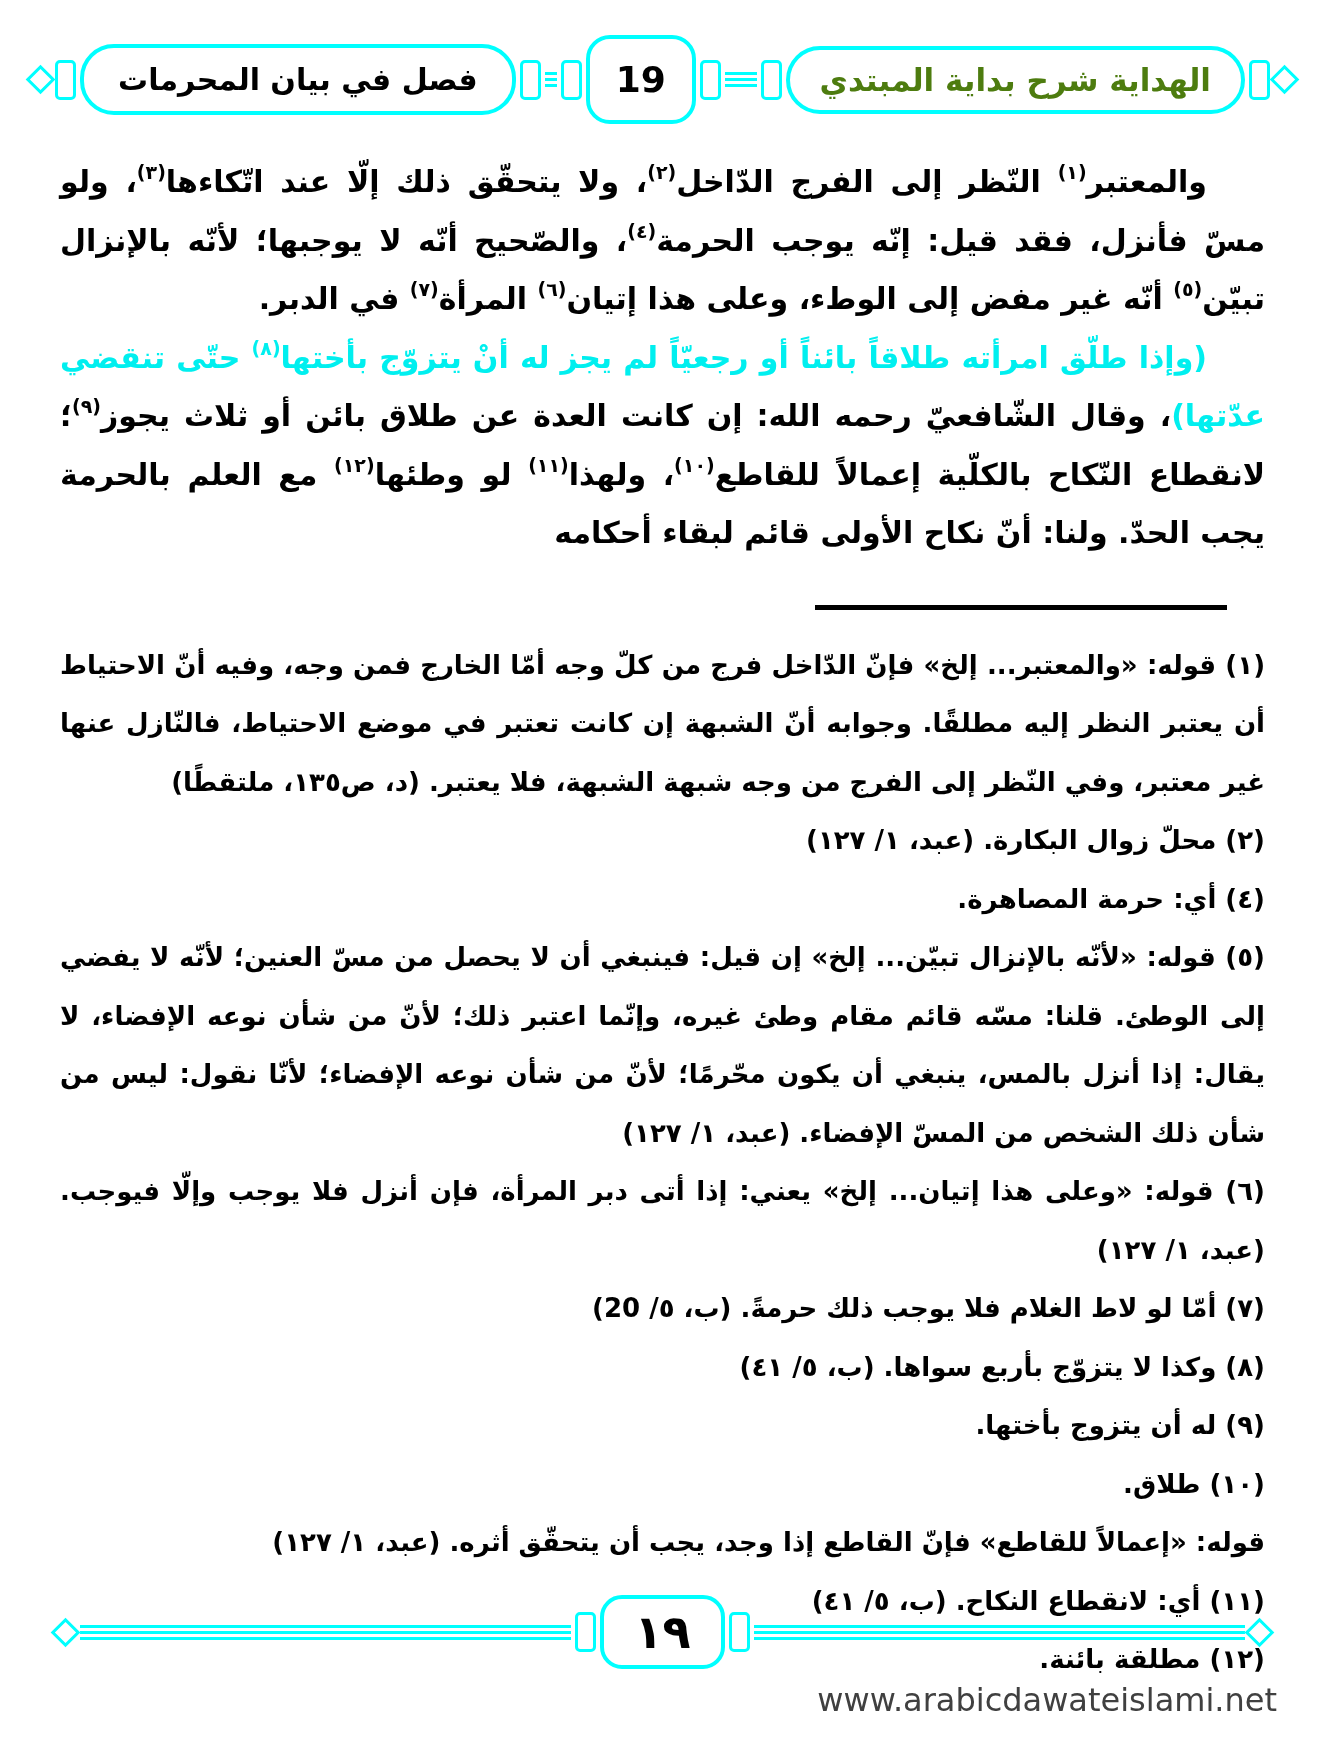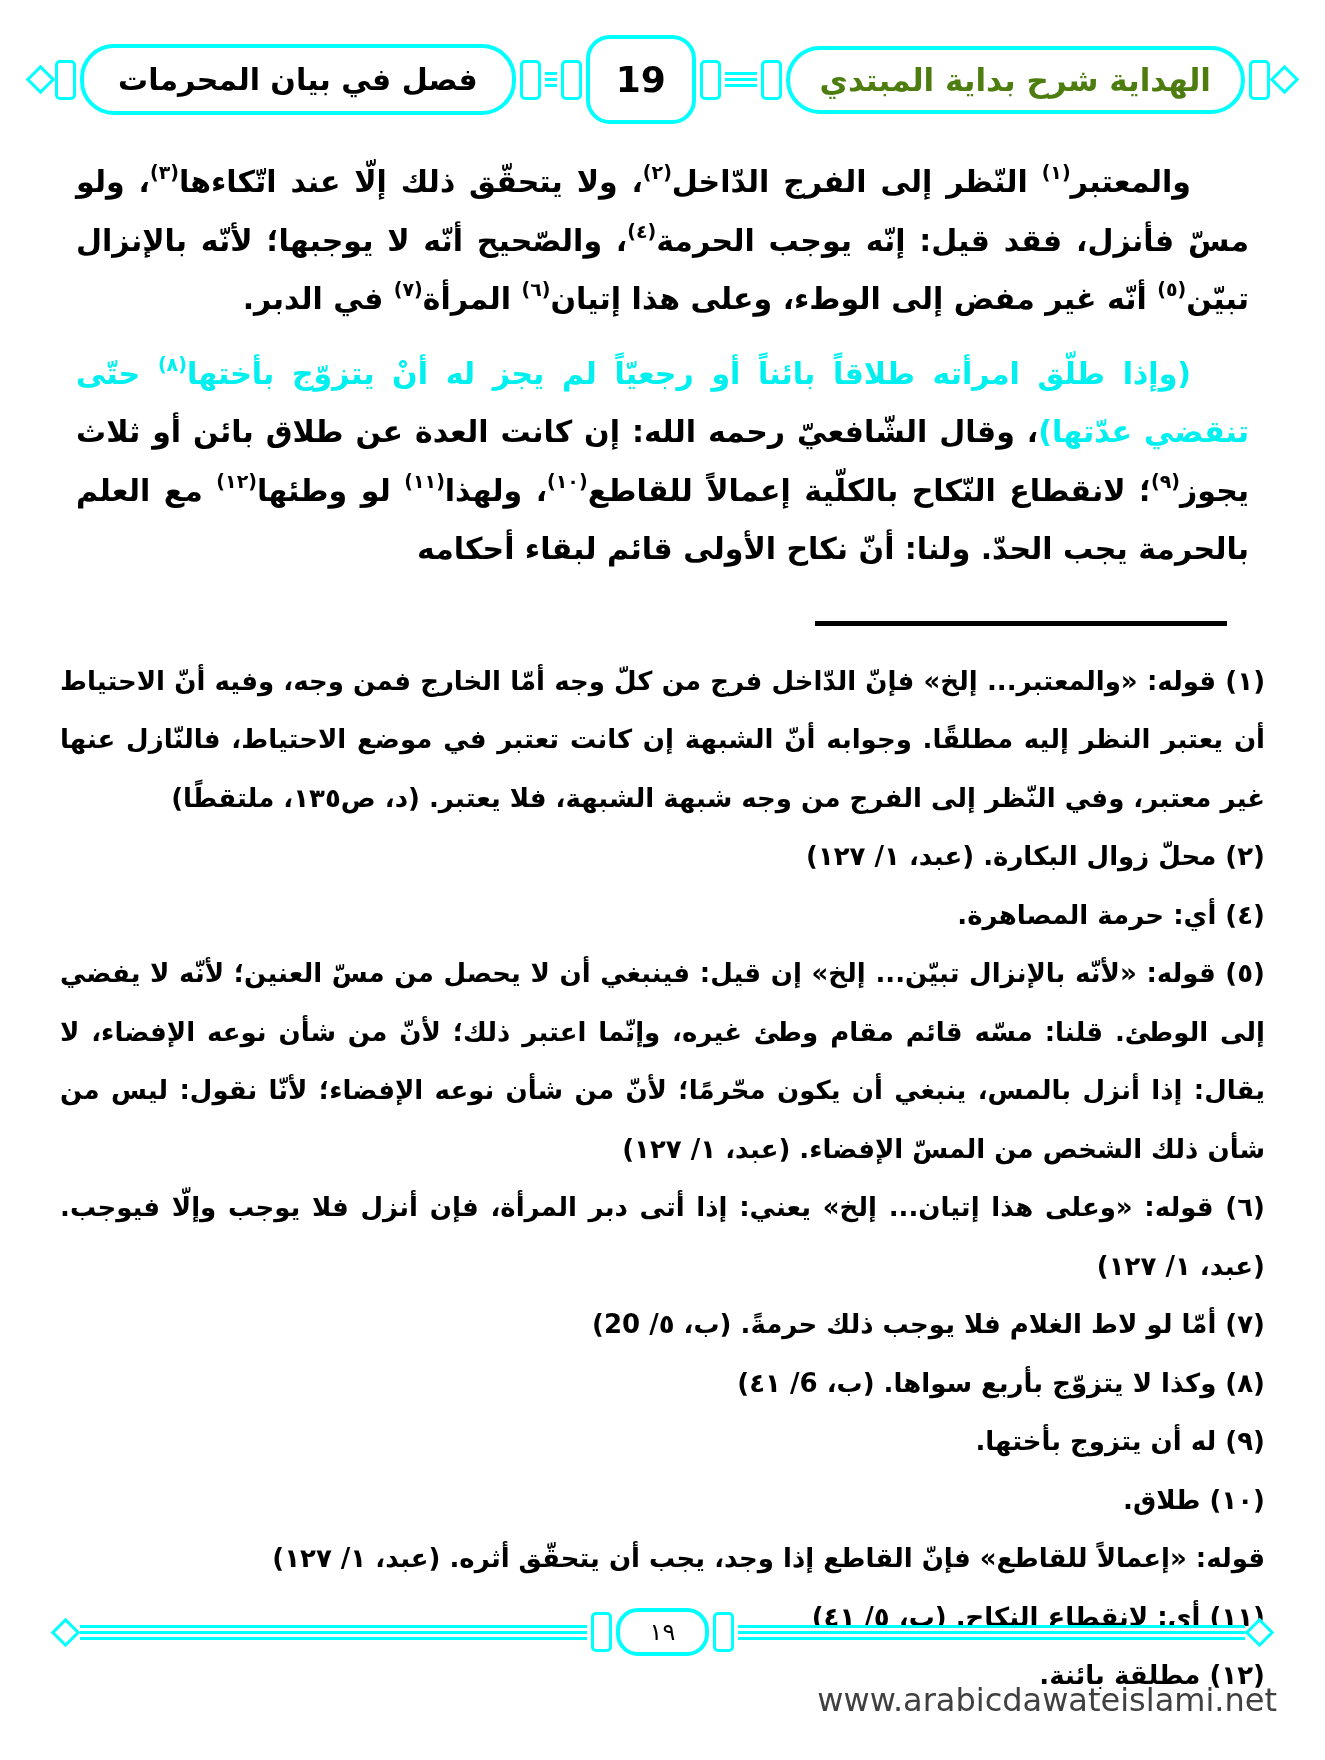--- a/index.html
+++ b/index.html
@@ -76,28 +76,28 @@
   .cart-title {
     border-radius: 36px;
     padding: 12px 30px;
     font-size: 31px;
     font-weight: 700;
     color: #4d7c0f;
   }
   .cart-footnum {
     border-radius: 22px;
     padding: 6px 30px;
-    font-size: 24px;
-    font-weight: 400;
+    font-size: 46px;
+    font-weight: 700;
   }
 
   
   main { margin: 26px 60px 0 60px; }
   .para {
-    margin: 16px;
+    margin: 0;
     font-size: 30px;
     font-weight: 700;
     line-height: 1.95;
     text-align: justify;
     text-indent: 58px;
   }
   .ref {
     font-size: 19px;
     vertical-align: 13px;
     line-height: 0;
@@ -164,21 +164,21 @@
 
     <div class="fn-sep"></div>
 
     <section class="footnotes">
         <div class="footnote"><span>(١) </span><span>قوله: «والمعتبر... إلخ» فإنّ الدّاخل فرج من كلّ وجه أمّا الخارج فمن وجه، وفيه أنّ الاحتياط أن يعتبر النظر إليه مطلقًا. وجوابه أنّ الشبهة إن كانت تعتبر في موضع الاحتياط، فالنّازل عنها غير معتبر، وفي النّظر إلى الفرج من وجه شبهة الشبهة، فلا يعتبر. (د، ص١٣٥، ملتقطًا)</span></div>
         <div class="footnote"><span>(٢) </span><span>محلّ زوال البكارة. (عبد، ١/ ١٢٧)</span></div>
         <div class="footnote"><span>(٤) </span><span>أي: حرمة المصاهرة.</span></div>
         <div class="footnote"><span>(٥) </span><span>قوله: «لأنّه بالإنزال تبيّن... إلخ» إن قيل: فينبغي أن لا يحصل من مسّ العنين؛ لأنّه لا يفضي إلى الوطئ. قلنا: مسّه قائم مقام وطئ غيره، وإنّما اعتبر ذلك؛ لأنّ من شأن نوعه الإفضاء، لا يقال: إذا أنزل بالمس، ينبغي أن يكون محّرمًا؛ لأنّ من شأن نوعه الإفضاء؛ لأنّا نقول: ليس من شأن ذلك الشخص من المسّ الإفضاء. (عبد، ١/ ١٢٧)</span></div>
         <div class="footnote"><span>(٦) </span><span>قوله: «وعلى هذا إتيان... إلخ» يعني: إذا أتى دبر المرأة، فإن أنزل فلا يوجب وإلّا فيوجب. (عبد، ١/ ١٢٧)</span></div>
         <div class="footnote"><span>(٧) </span><span>أمّا لو لاط الغلام فلا يوجب ذلك حرمةً. (ب، ٥/ 20)</span></div>
-        <div class="footnote"><span>(٨) </span><span>وكذا لا يتزوّج بأربع سواها. (ب، 6/ ٤١)</span></div>
+        <div class="footnote"><span>(٨) </span><span>وكذا لا يتزوّج بأربع سواها. (ب، ٥/ ٤١)</span></div>
         <div class="footnote"><span>(٩) </span><span>له أن يتزوج بأختها.</span></div>
         <div class="footnote"><span>(١٠) </span><span>طلاق.</span></div>
         <div class="footnote"><span></span><span>قوله: «إعمالاً للقاطع» فإنّ القاطع إذا وجد، يجب أن يتحقّق أثره. (عبد، ١/ ١٢٧)</span></div>
         <div class="footnote"><span>(١١) </span><span>أي: لانقطاع النكاح. (ب، ٥/ ٤١)</span></div>
         <div class="footnote"><span>(١٢) </span><span>مطلقة بائنة.</span></div>
       </section>
   </main>
 
   <footer class="band footer-band">
     <span class="finial"></span>

